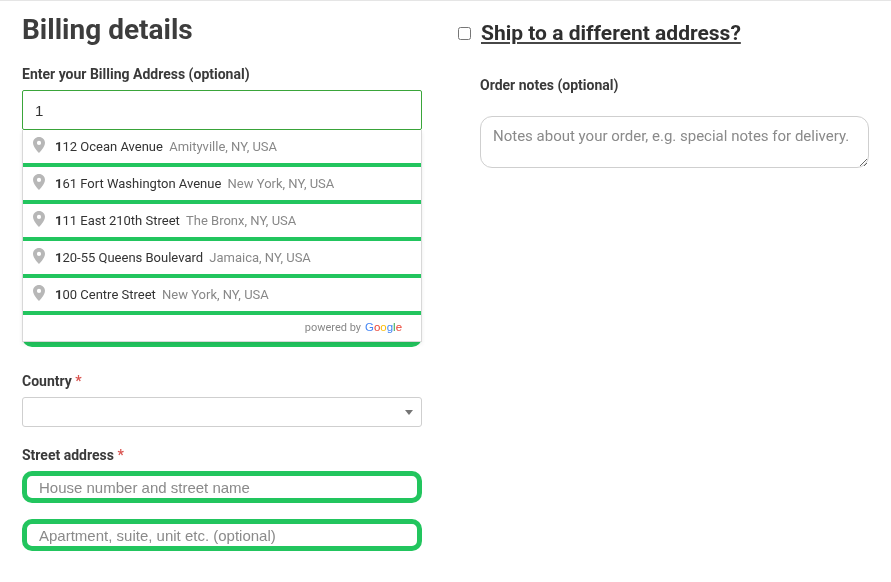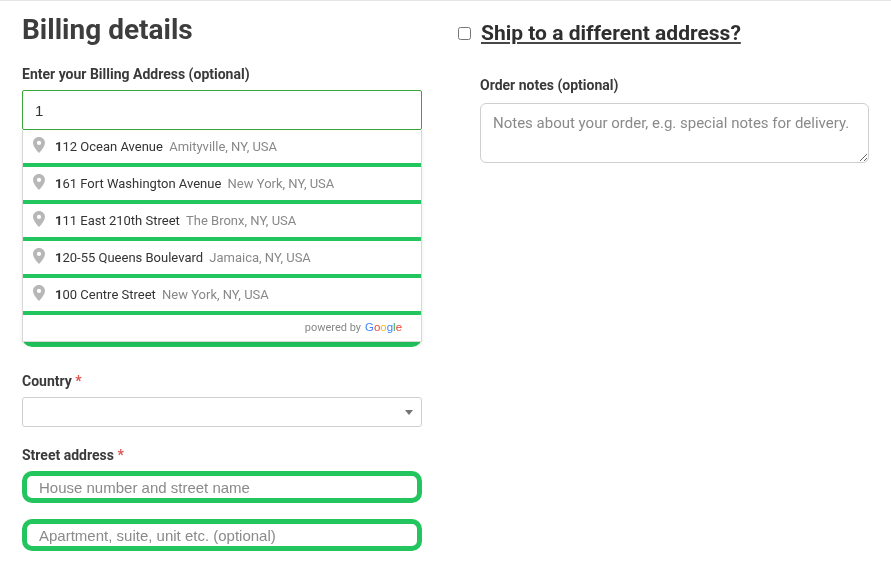--- a/index.html
+++ b/index.html
@@ -132,29 +132,29 @@
       font-weight: 700;
       font-size: 21px;
       color: #2f2f2f;
     }
     .notes-label {
       font-weight: 700;
       font-size: 14px;
       color: #3a3a3a;
       margin-top: 32px;
       margin-left: 22px;
-      margin-bottom: 10px;
+      margin-bottom: 23px;
       display: block;
     }
     .notes-area {
       margin-left: 22px;
       width: calc(100% - 22px);
-      height: 60px;
+      height: 52px;
       border: 1px solid #cfcfcf;
-      border-radius: 6px;
+      border-radius: 12px;
       padding: 10px 12px;
       font-size: 15px;
       font-family: inherit;
       color: #000000;
       resize: both;
     }
     .notes-area::placeholder { color: #8a8a8a; }
   </style>
 </head>
 <body>

